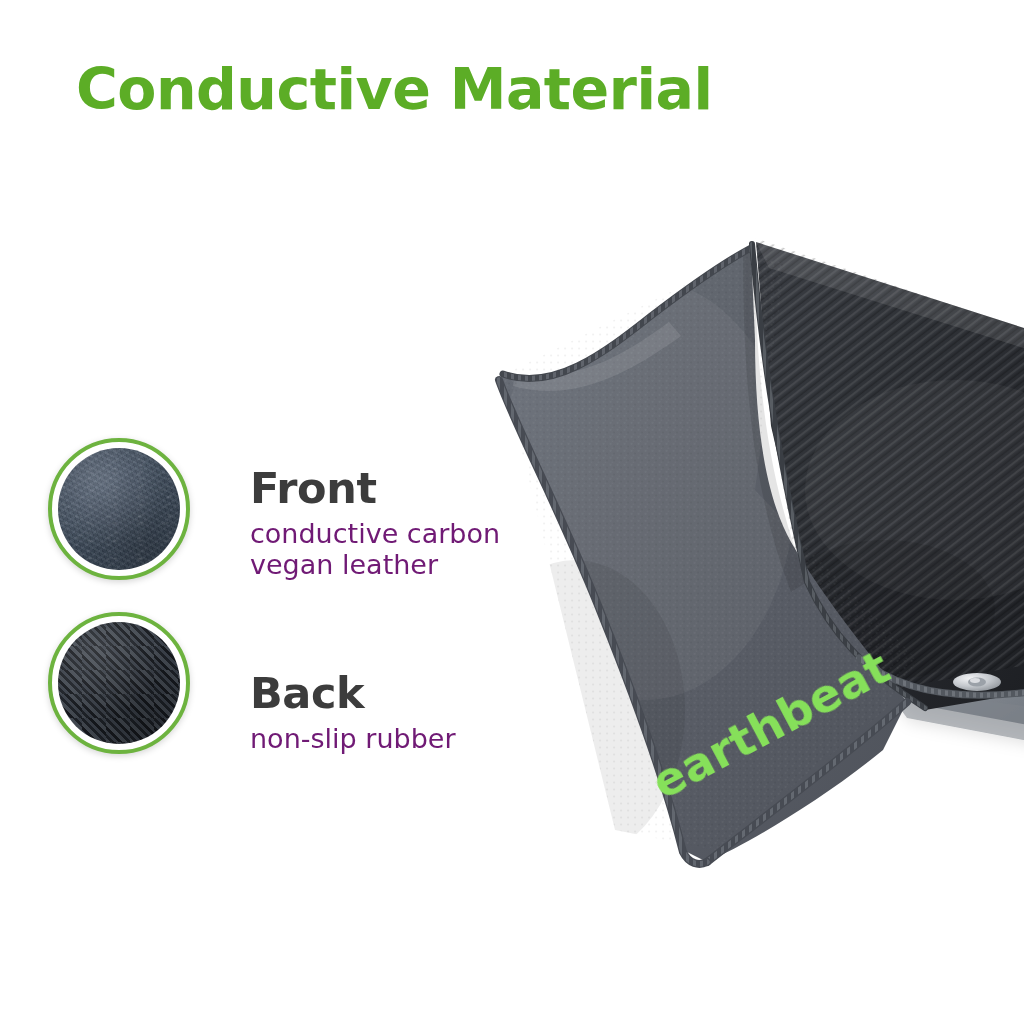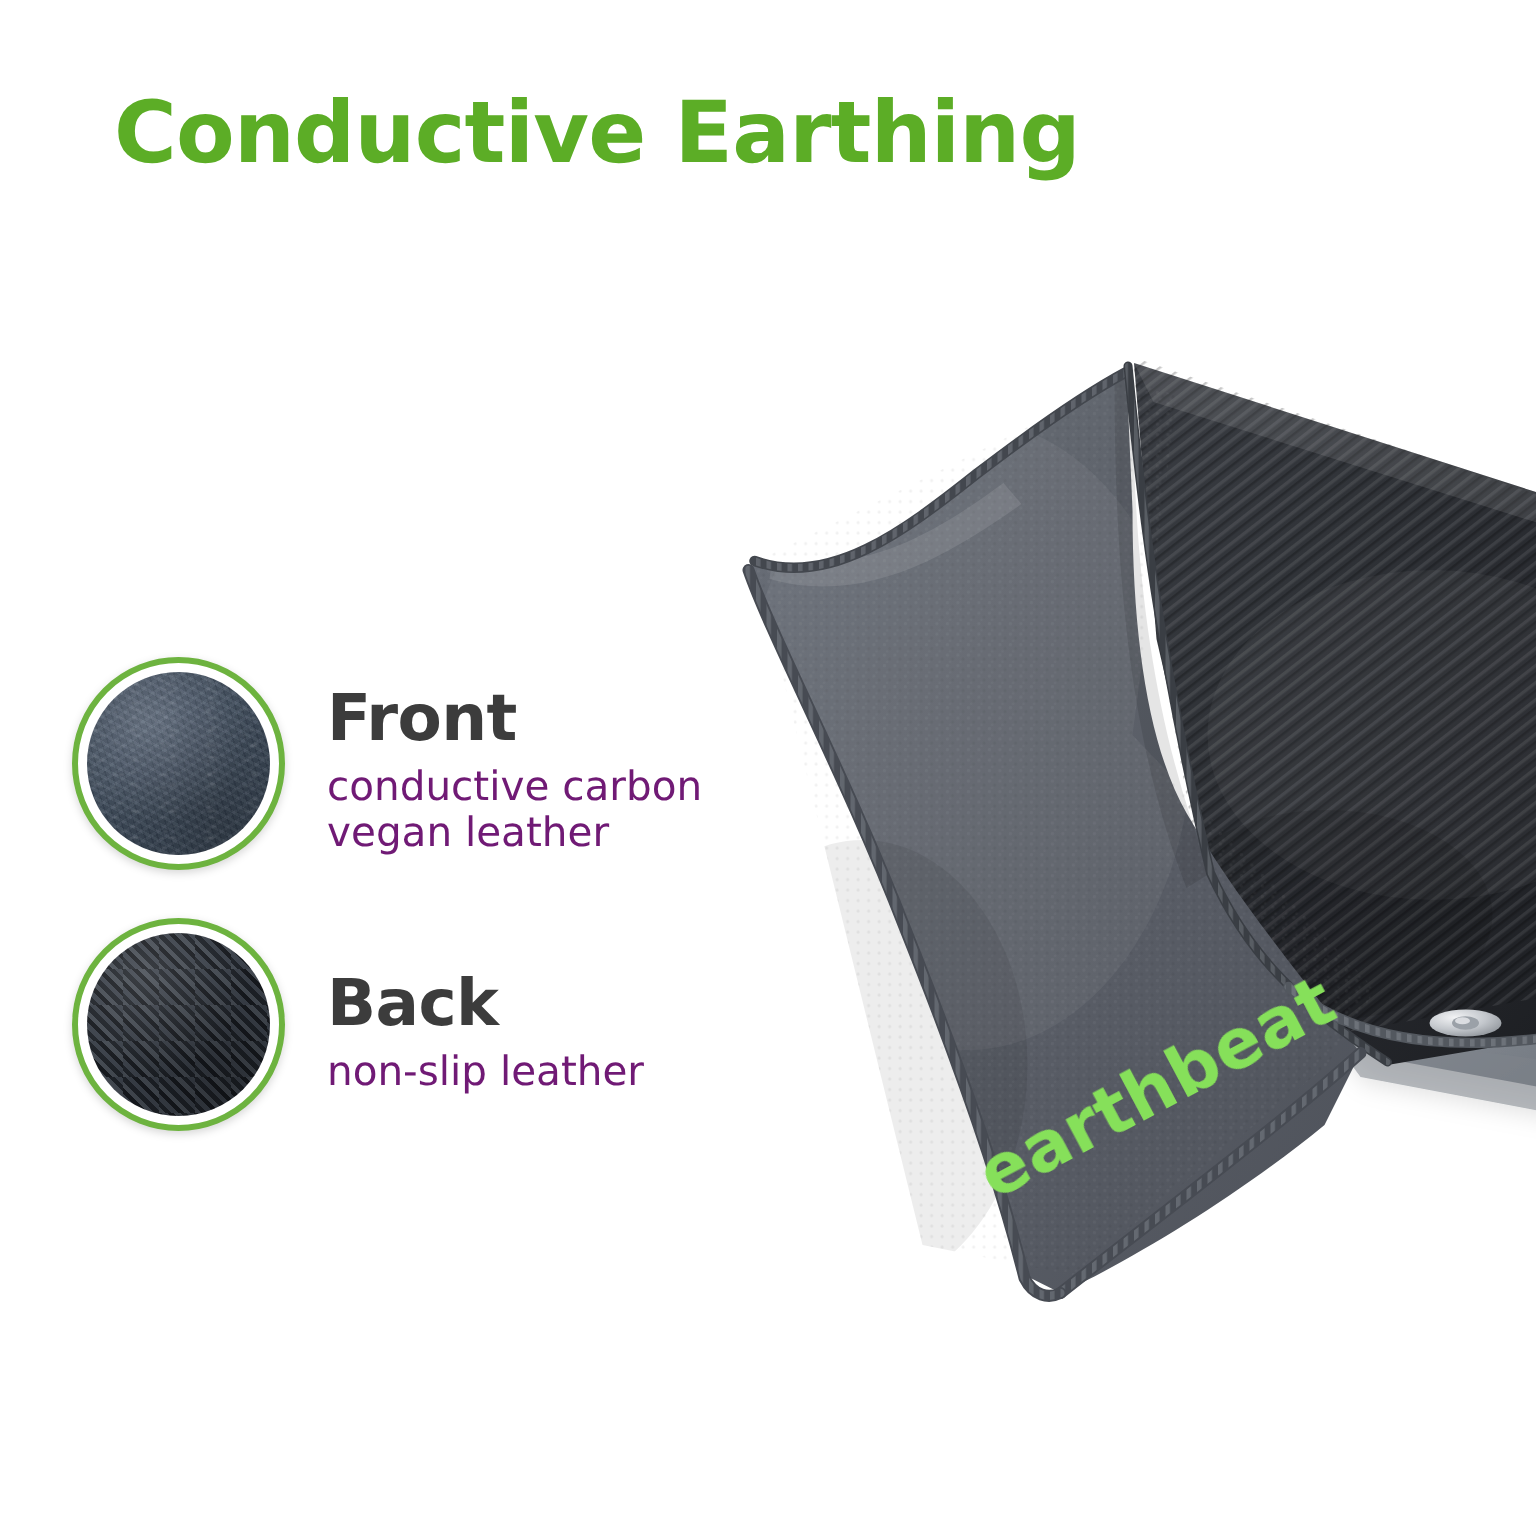--- a/index.html
+++ b/index.html
@@ -37,21 +37,22 @@
   }
   .headline .line {
     display: block;
     white-space: nowrap;
   }
 
   
   .feature {
     position: absolute;
     display: flex;
-    align-items: center;
+    align-items: flex-end;
+    gap: 32px;
   }
   .feature-front { left: 48px; top: 438px; }
   .feature-back  { left: 48px; top: 612px; }
 
   .swatch-wrap {
     position: relative;
     width: 142px;
     height: 142px;
     flex: 0 0 142px;
     border-radius: 50%;
@@ -162,41 +163,41 @@
     letter-spacing: 0.5px;
     fill: #86e05a;
   }
 </style>
 </head>
 <body>
 
 <div class="canvas">
 
   <div class="headline">
-    <span class="line">Conductive Earthing</span>
+    <span class="line">Conductive Material</span>
   </div>
 
   <div class="feature feature-front">
     <div class="swatch-wrap">
       <div class="swatch swatch-leather"></div>
     </div>
     <div class="feature-text">
       <div class="feature-title">Front</div>
       <div class="feature-desc">conductive carbon
 vegan leather</div>
     </div>
   </div>
 
   <div class="feature feature-back">
     <div class="swatch-wrap">
       <div class="swatch swatch-woven"></div>
     </div>
     <div class="feature-text">
       <div class="feature-title">Back</div>
-      <div class="feature-desc">non-slip leather</div>
+      <div class="feature-desc">non-slip rubber</div>
     </div>
   </div>
 
   <div class="product">
     <svg viewBox="0 0 600 720" xmlns="http://www.w3.org/2000/svg">
       <defs>
 
         <linearGradient id="frontFace" x1="0" y1="0" x2="1" y2="1">
           <stop offset="0%" stop-color="#6a6f79"></stop>
           <stop offset="28%" stop-color="#62676f"></stop>

